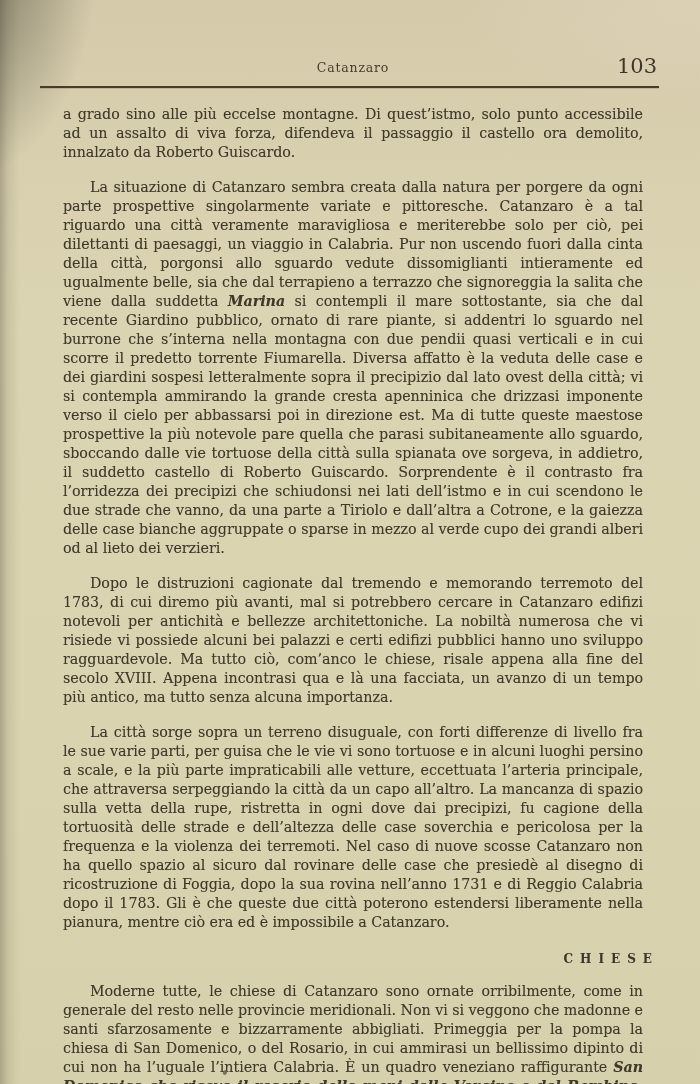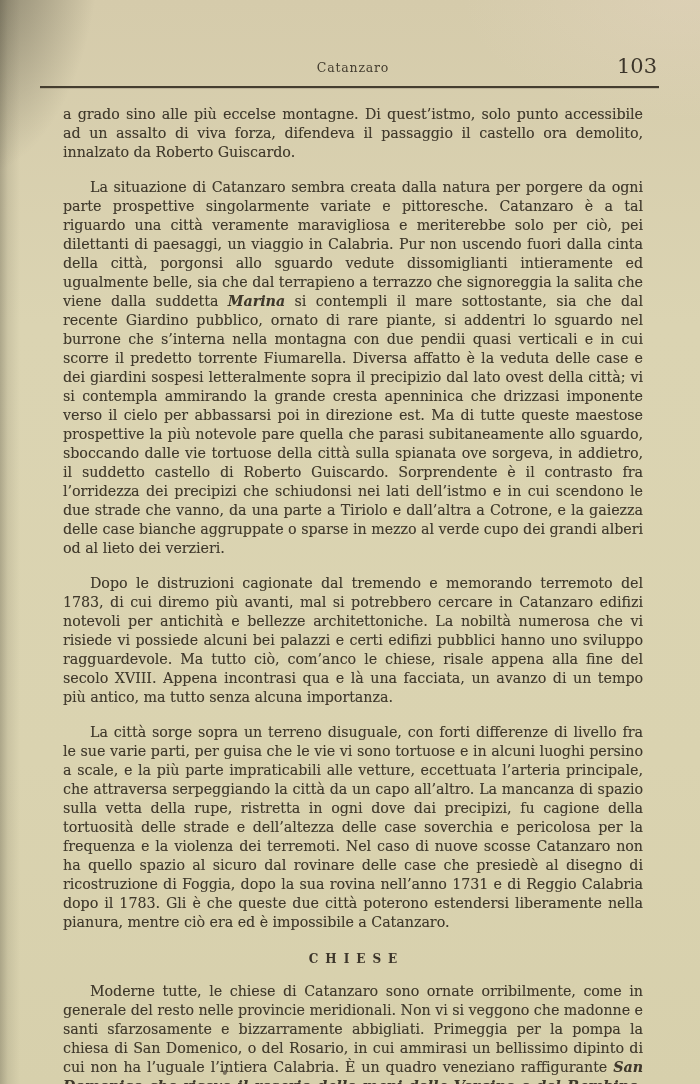--- a/index.html
+++ b/index.html
@@ -58,21 +58,21 @@
   .section-heading {
     margin: 12px 0 10px 0;
     text-align: center;
     font-size: 12px;
     font-weight: 700;
     letter-spacing: 7px;
     word-spacing: 6px;
     color: #3c352a;
     text-indent: 7px; 
   }
-  .section-heading.tall { margin-top: 20px; }
+  .section-heading.tall { margin-top: 20px; text-align: right; }
   i { font-style: italic; font-weight: bold; }
   .scan-speck {
     position: absolute;
     left: 223px; top: 1070px;
     width: 4px; height: 5px;
     background: #6b6352;
     border-radius: 60% 40% 55% 45%;
     transform: rotate(18deg);
     opacity: 0.85;
   }

